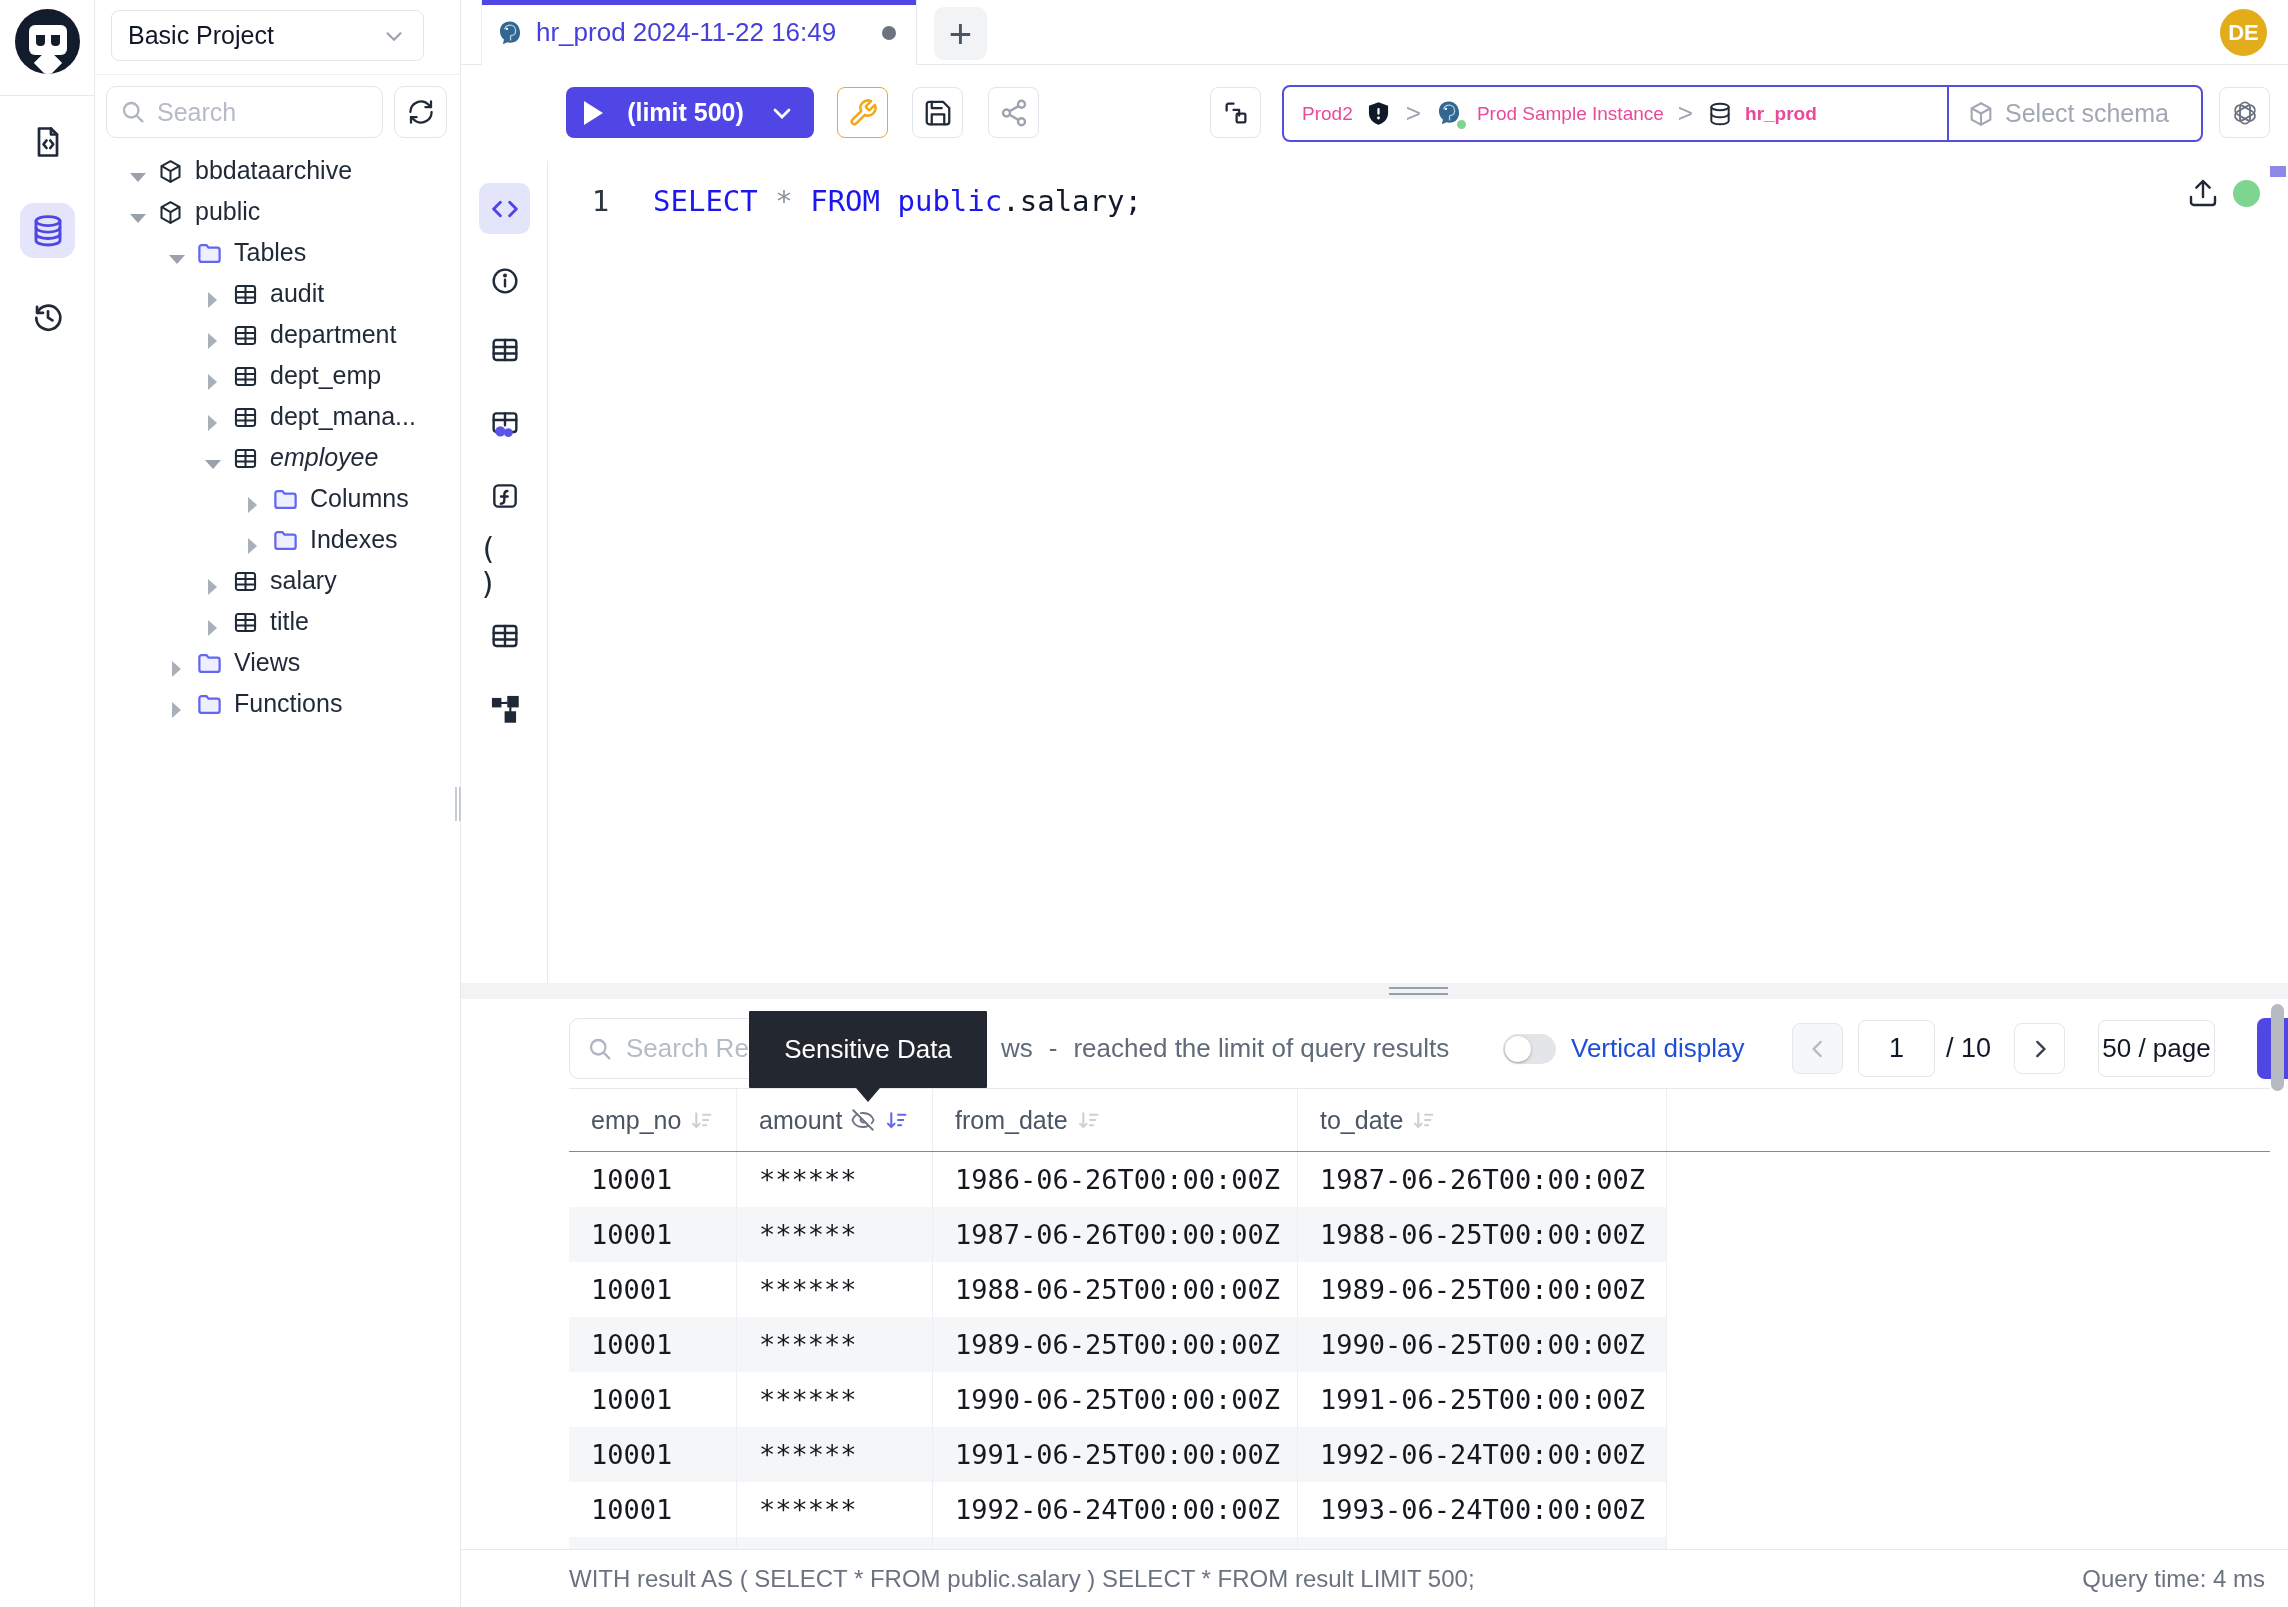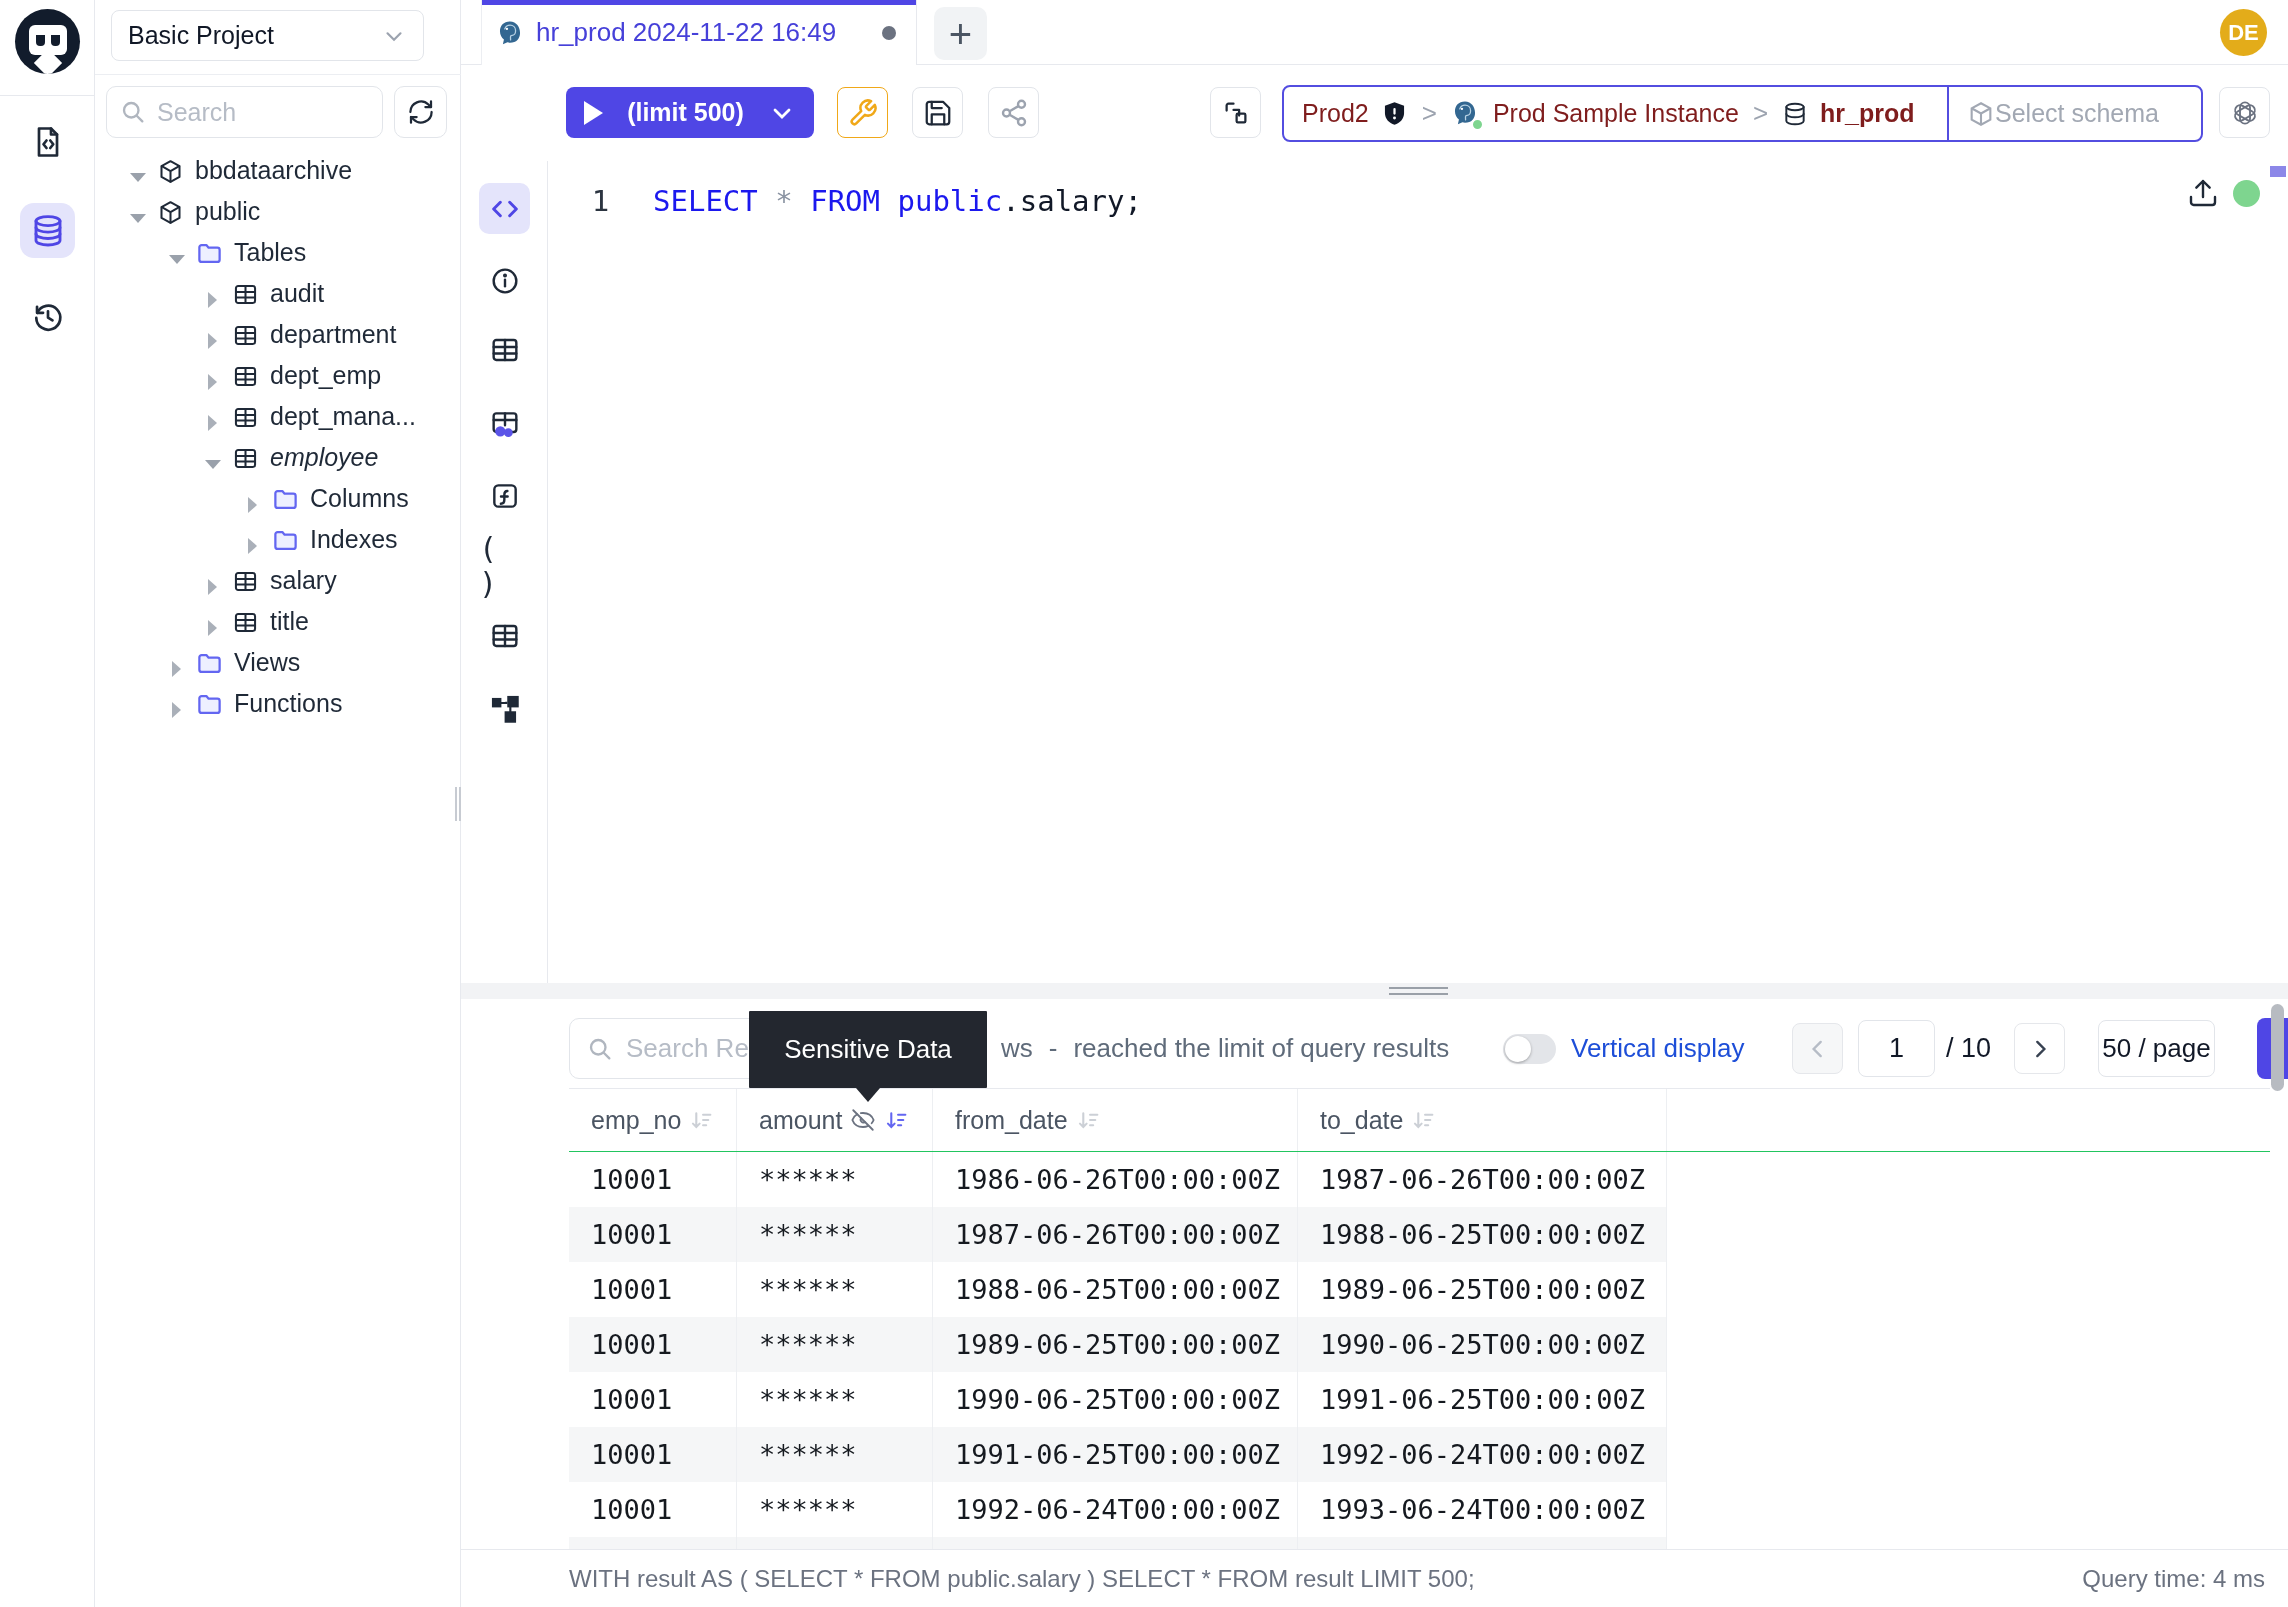--- a/index.html
+++ b/index.html
@@ -64,22 +64,22 @@
       display:flex;align-items:center;padding:0 18px;gap:14px;cursor:pointer}
   .run-play{width:0;height:0;border-top:12px solid transparent;border-bottom:12px solid transparent;border-left:19px solid #fff}
   .run-label{font-size:25px;font-weight:bold;flex:1;text-align:center}
   .icon-btn{position:absolute;top:22px;width:51px;height:51px;border:1px solid #e2e5ea;border-radius:8px;background:#fff;
       display:flex;align-items:center;justify-content:center;cursor:pointer}
   .icon-btn svg{width:30px;height:30px}
   .icon-btn.amber{border-color:#f0a818}
   .conn-pill{position:absolute;left:821px;top:20px;width:921px;height:57px;border:2px solid #534de0;border-radius:8px;
       display:flex;align-items:stretch;background:#fff;cursor:pointer}
   .conn-left{display:flex;align-items:center;gap:12px;padding:0 18px;flex:1;min-width:0}
-  .conn-right{display:flex;align-items:center;gap:0;padding:0 18px;width:254px;border-left:2px solid #534de0;color:#a2a8b3;font-size:25px}
-  .crumb-text{font-size:25px;color:#7f1d1d;white-space:nowrap}
+  .conn-right{display:flex;align-items:center;gap:10px;padding:0 18px;width:254px;border-left:2px solid #534de0;color:#a2a8b3;font-size:25px}
+  .crumb-text{font-size:19px;color:#ec4899;white-space:nowrap}
   .crumb-text.db{font-weight:bold}
   .crumb-sep{color:#9ca3af;font-size:26px;padding:0 2px}
   .pg-wrap{position:relative;width:30px;height:30px}
   .pg-status{position:absolute;right:-3px;bottom:-2px;width:13px;height:13px;border-radius:50%;background:#7ed58f;border:2px solid #fff}
 
   
   .editor-rail{position:absolute;left:0;top:161px;width:87px;height:822px;border-right:1px solid #e7e9ee;background:#fff}
   .erail-btn{position:absolute;left:18px;width:51px;height:51px;display:flex;align-items:center;justify-content:center;border-radius:10px;cursor:pointer}
   .erail-btn svg{width:32px;height:32px}
   .erail-btn.active{background:#e4e4fb}

